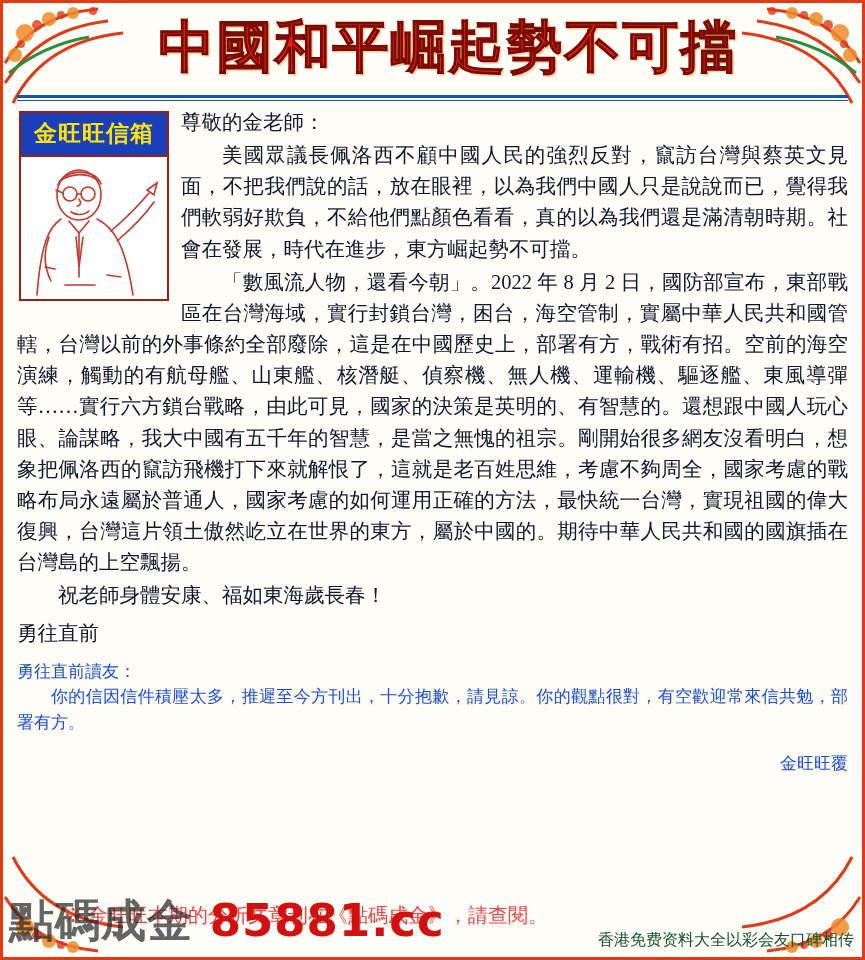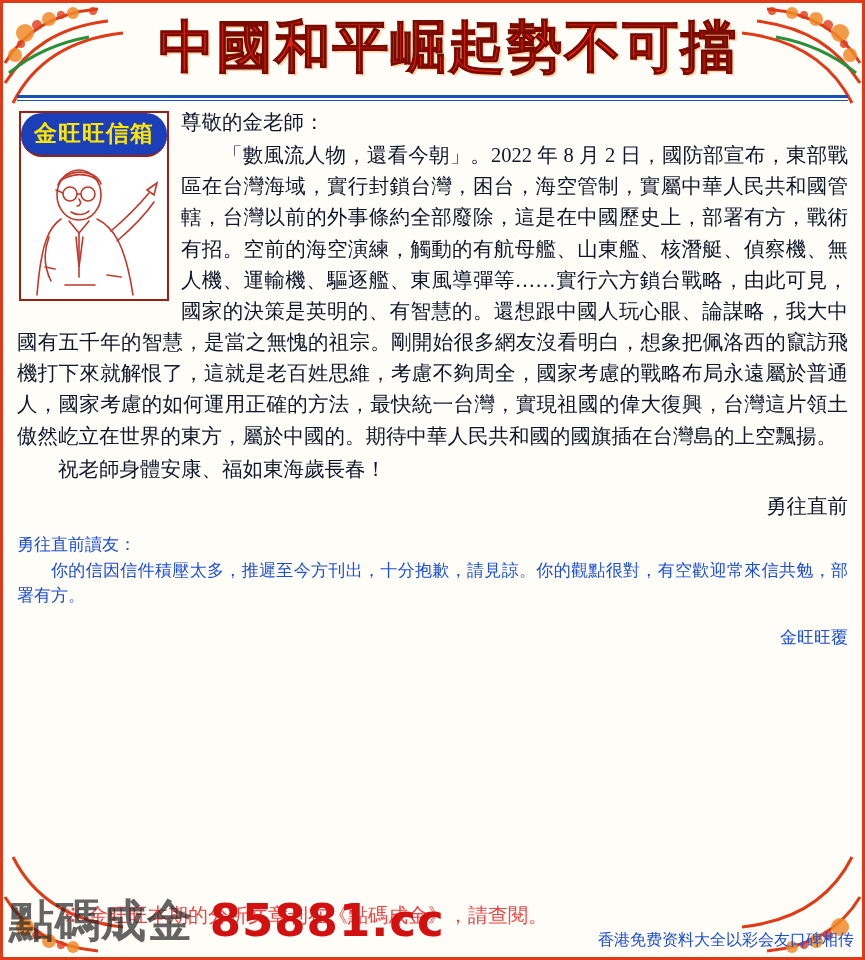--- a/index.html
+++ b/index.html
@@ -66,36 +66,35 @@
   .logo-head {
     background: #1a3fb8;
     color: #ffe600;
     font-family: "DejaVu Sans", "Liberation Sans", sans-serif;
     font-weight: bold;
     font-size: 23px;
     text-align: center;
     padding: 5px 0 6px;
     letter-spacing: 1px;
     border-bottom: 2px solid #9b1f12;
-    border-radius: 21px;
   }
   .logo-art {
     position: relative;
     height: 140px;
     background: #fff;
   }
   .body-text {
     font-size: 20.5px;
     line-height: 1.52;
     color: #0f172a;
     text-align: justify;
   }
   .body-text p { margin: 0 0 2px 0; }
   .p-indent { text-indent: 2em; }
-  .sign-right { text-align: right; margin-top: 6px; font-size: 20.5px; }
+  .sign-right { text-align: left; margin-top: 6px; font-size: 20.5px; }
 
   .reply {
     margin-top: 10px;
     color: #1d4ed8;
     font-size: 17px;
     line-height: 1.5;
     text-align: justify;
   }
   .reply p { margin: 0; }
   .reply .r-indent { text-indent: 2em; }
@@ -110,21 +109,21 @@
     font-size: 45px;
     color: rgba(40,40,40,0.72);
     white-space: nowrap;
     letter-spacing: 1px;
   }
   .wm-left .red { color: #d31010; }
   .wm-bottom-right {
     position: absolute;
     right: 8px; bottom: 6px;
     font-size: 16px;
-    color: #1d4ed8;
+    color: #14532d;
     font-family: "DejaVu Sans", "Liberation Sans", sans-serif;
     white-space: nowrap;
   }
   .footnote {
     position: absolute;
     left: 60px; bottom: 28px;
     font-size: 20px;
     color: #ef4444;
     white-space: nowrap;
   }
@@ -252,20 +251,21 @@
             <path d="M24 110 L34 112"></path>
             <path d="M86 118 L100 120"></path>
             <path d="M44 128 L74 128"></path>
           </g>
         </svg>
       </div>
     </div>
 
     <div class="body-text">
       <p>尊敬的金老師：</p>
+      <p class="p-indent">美國眾議長佩洛西不顧中國人民的強烈反對，竄訪台灣與蔡英文見面，不把我們說的話，放在眼裡，以為我們中國人只是說說而已，覺得我們軟弱好欺負，不給他們點顏色看看，真的以為我們還是滿清朝時期。社會在發展，時代在進步，東方崛起勢不可擋。</p>
       <p class="p-indent">「數風流人物，還看今朝」。2022 年 8 月 2 日，國防部宣布，東部戰區在台灣海域，實行封鎖台灣，困台，海空管制，實屬中華人民共和國管轄，台灣以前的外事條約全部廢除，這是在中國歷史上，部署有方，戰術有招。空前的海空演練，觸動的有航母艦、山東艦、核潛艇、偵察機、無人機、運輸機、驅逐艦、東風導彈等……實行六方鎖台戰略，由此可見，國家的決策是英明的、有智慧的。還想跟中國人玩心眼、論謀略，我大中國有五千年的智慧，是當之無愧的祖宗。剛開始很多網友沒看明白，想象把佩洛西的竄訪飛機打下來就解恨了，這就是老百姓思維，考慮不夠周全，國家考慮的戰略布局永遠屬於普通人，國家考慮的如何運用正確的方法，最快統一台灣，實現祖國的偉大復興，台灣這片領土傲然屹立在世界的東方，屬於中國的。期待中華人民共和國的國旗插在台灣島的上空飄揚。</p>
       <p class="p-indent">祝老師身體安康、福如東海歲長春！</p>
       <div class="sign-right">勇往直前</div>
     </div>
 
     <div class="reply">
       <p>勇往直前讀友：</p>
       <p class="r-indent">你的信因信件積壓太多，推遲至今方刊出，十分抱歉，請見諒。你的觀點很對，有空歡迎常來信共勉，部署有方。</p>
       <p class="r-right">金旺旺覆</p>
     </div>

